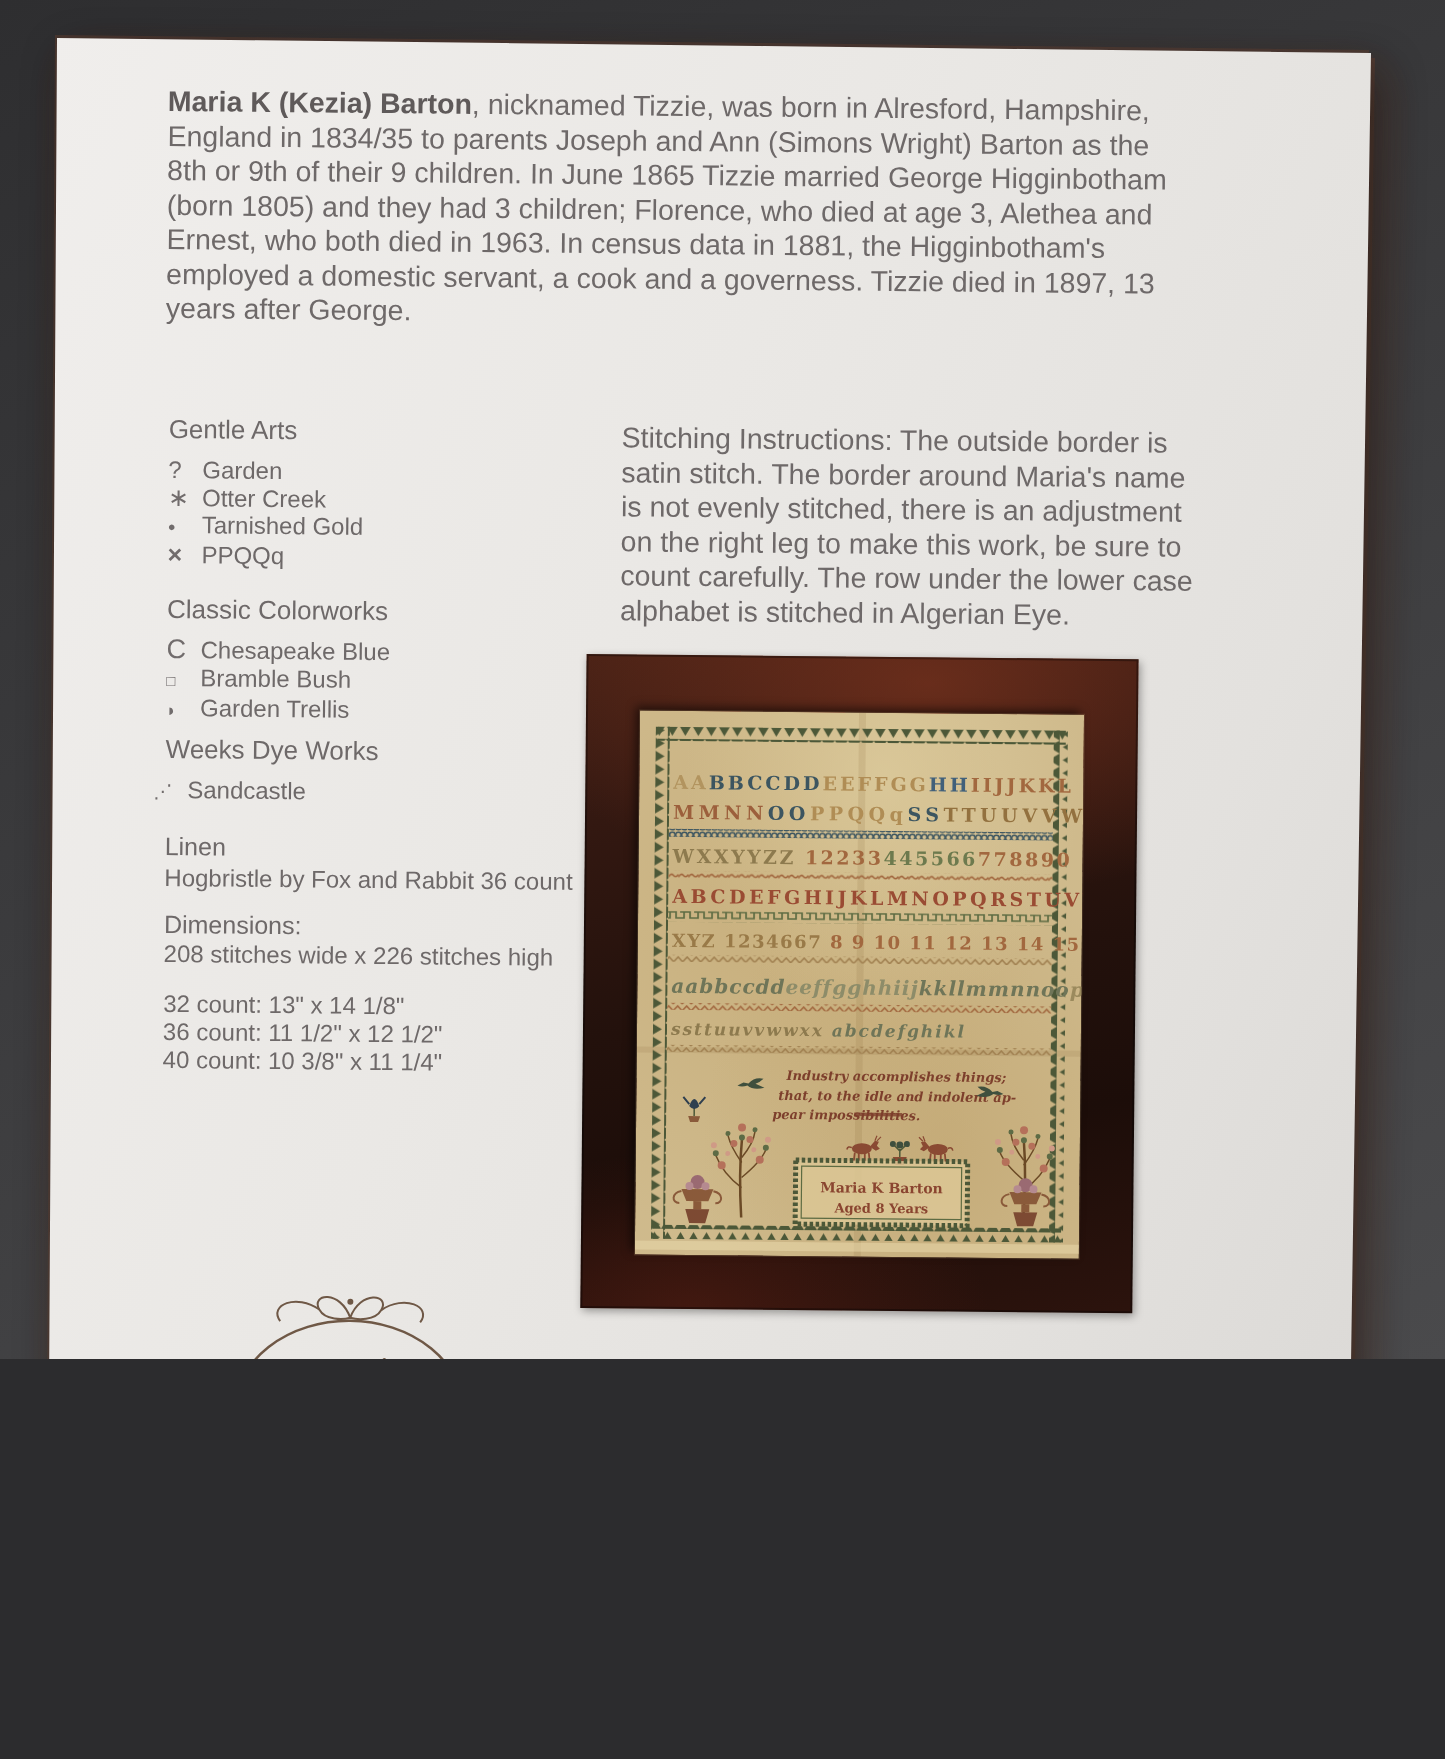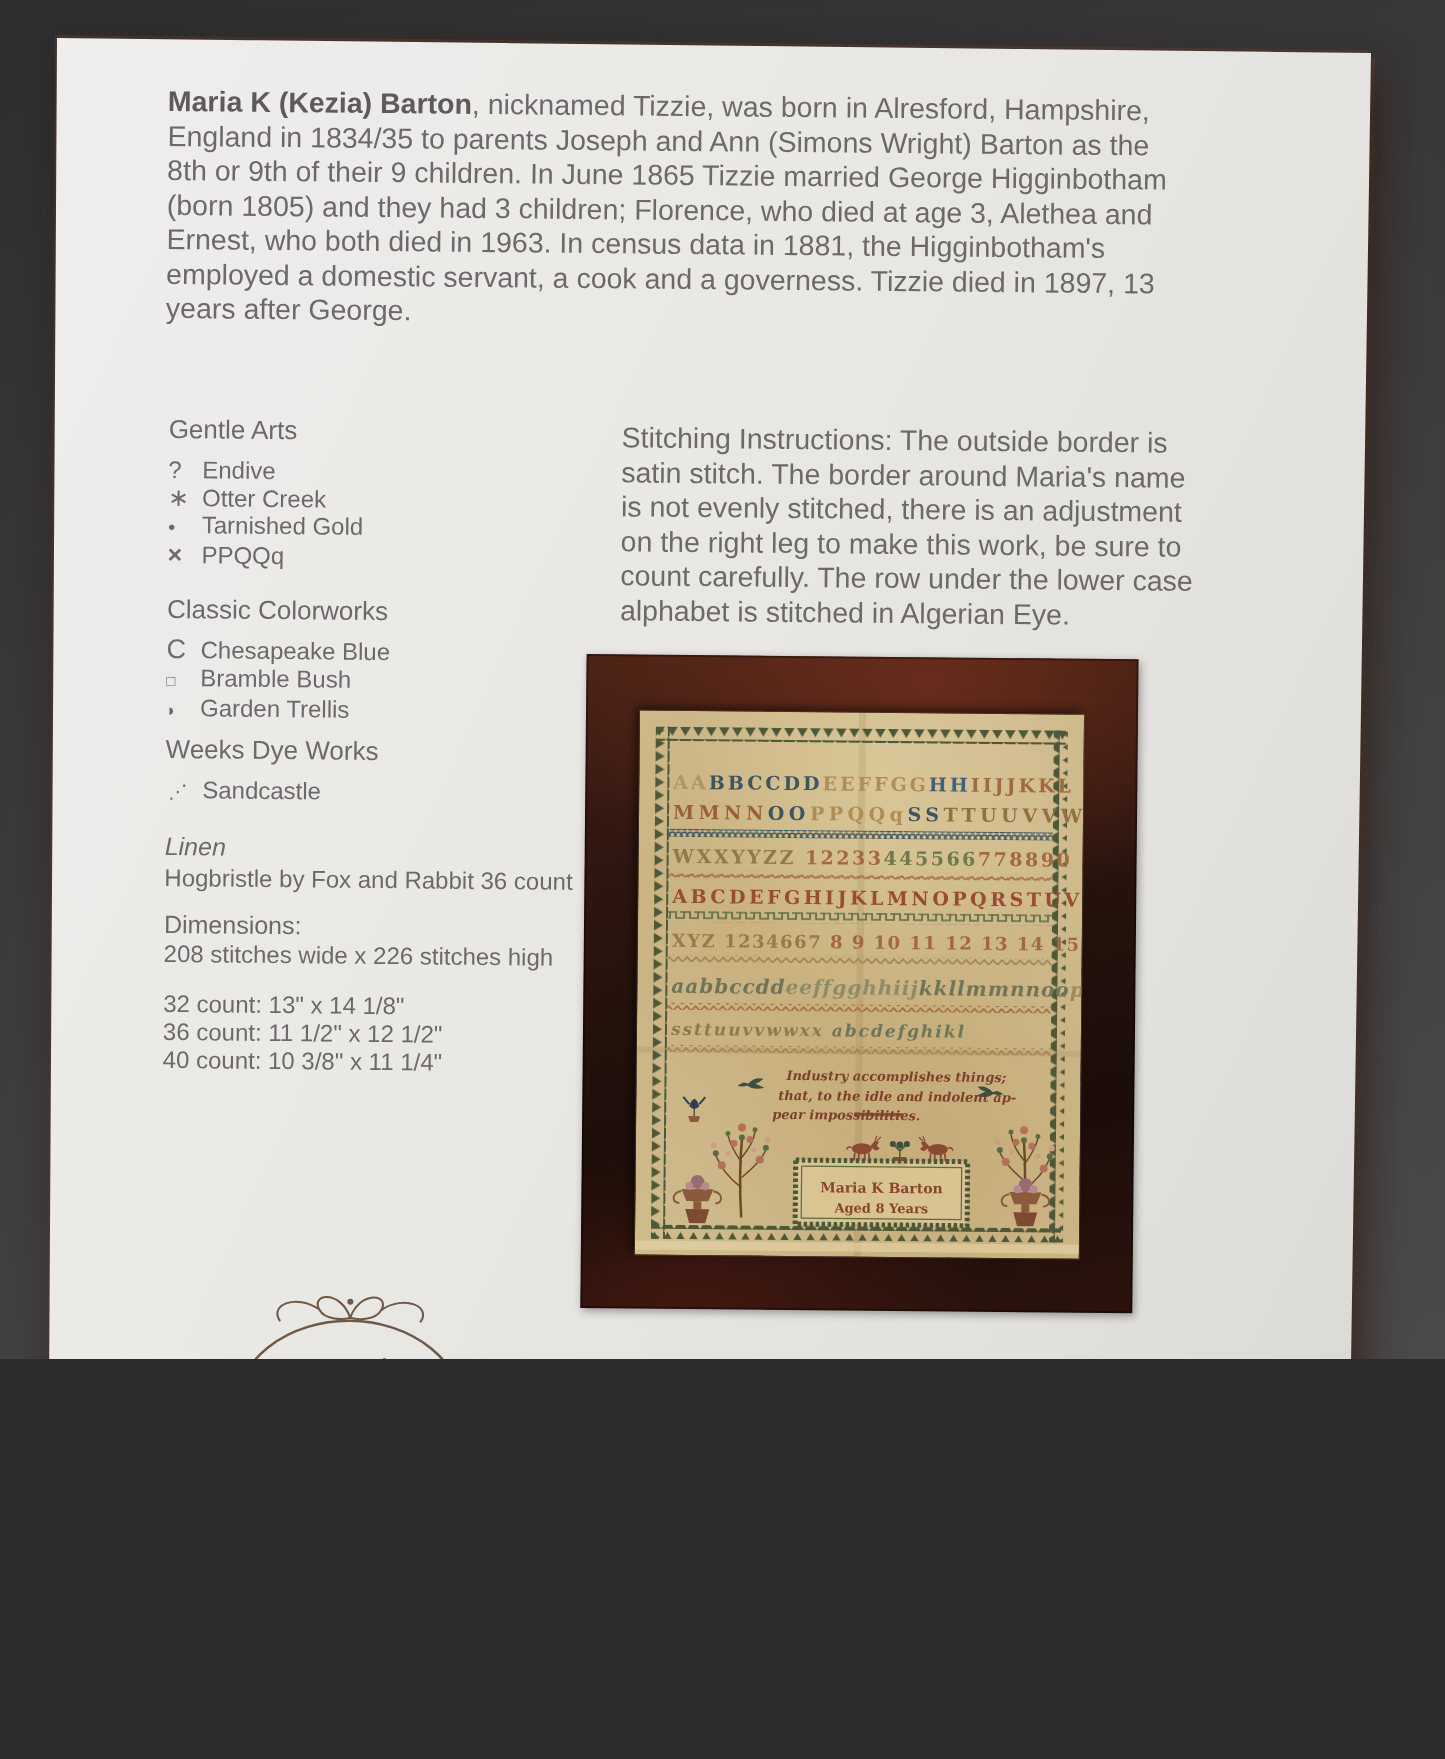--- a/index.html
+++ b/index.html
@@ -52,39 +52,39 @@
 
 <div id="stage">
   <div class="page-wrap">
   <div class="page">
     <div class="content">
 
       <p class="intro"><b>Maria K (Kezia) Barton</b><span>, nicknamed Tizzie, was born in Alresford, Hampshire, England in 1834/35 to parents Joseph and Ann (Simons Wright) Barton as the 8th or 9th of their 9 children. In June 1865 Tizzie married George Higginbotham (born 1805) and they had 3 children; Florence, who died at age 3, Alethea and Ernest, who both died in 1963. In census data in 1881, the Higginbotham's employed a domestic servant, a cook and a governess. Tizzie died in 1897, 13 years after George.</span></p>
 
       <div class="h" style="left:132px;top:386px;">Gentle Arts</div>
       <div class="list" style="left:132px;top:428px;">
-        <div class="li"><span class="sym">?</span><span>Endive</span></div>
+        <div class="li"><span class="sym">?</span><span>Garden</span></div>
         <div class="li"><span class="sym sym-star">∗</span><span>Otter Creek</span></div>
         <div class="li"><span class="sym sym-dot">●</span><span>Tarnished Gold</span></div>
         <div class="li"><span class="sym sym-x">×</span><span>PPQQq</span></div>
       </div>
 
       <div class="h" style="left:132px;top:566px;">Classic Colorworks</div>
       <div class="list" style="left:132px;top:608px;">
         <div class="li"><span class="sym sym-c">C</span><span>Chesapeake Blue</span></div>
         <div class="li"><span class="sym sym-sq">□</span><span>Bramble Bush</span></div>
         <div class="li"><span class="sym sym-half">◗</span><span>Garden Trellis</span></div>
       </div>
 
       <div class="h" style="left:132px;top:706px;">Weeks Dye Works</div>
-      <div class="list" style="left:135px;top:748px;">
+      <div class="list" style="left:120px;top:748px;">
         <div class="li"><span class="sym sym-dots">⋰</span><span>Sandcastle</span></div>
       </div>
 
-      <div class="h" style="left:132px;top:804px;font-size:25px;font-style:italic;">Linen</div>
+      <div class="h" style="left:132px;top:804px;font-size:25px;">Linen</div>
       <div class="small-line" style="left:132px;top:836px;">Hogbristle by Fox and Rabbit 36 count</div>
 
       <div class="small-line" style="left:132px;top:882px;font-size:25px;">Dimensions:</div>
       <div class="small-line" style="left:132px;top:912px;">208 stitches wide x 226 stitches high</div>
 
       <div class="counts" style="left:132px;top:962px;">
         <div>32 count:  13" x 14 1/8"</div>
         <div>36 count: 11 1/2" x 12 1/2"</div>
         <div>40 count: 10 3/8" x 11 1/4"</div>
       </div>

